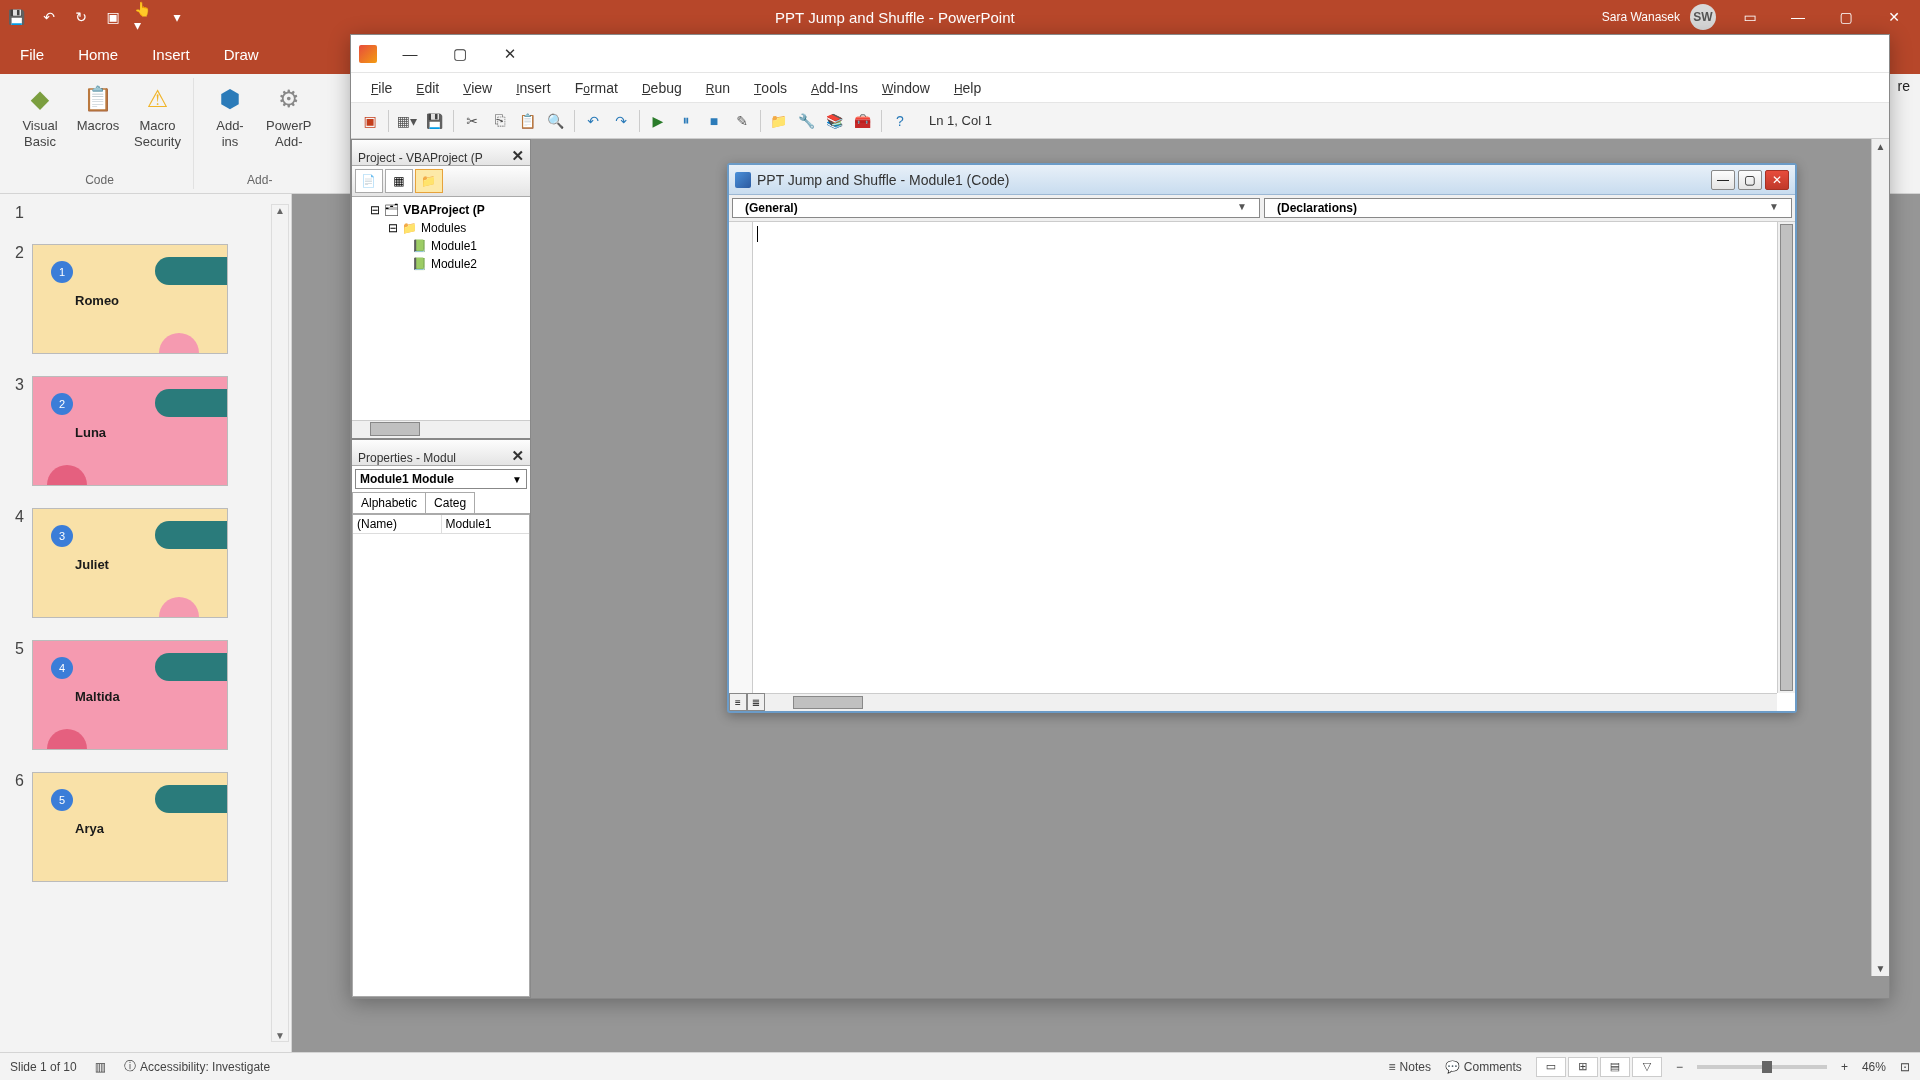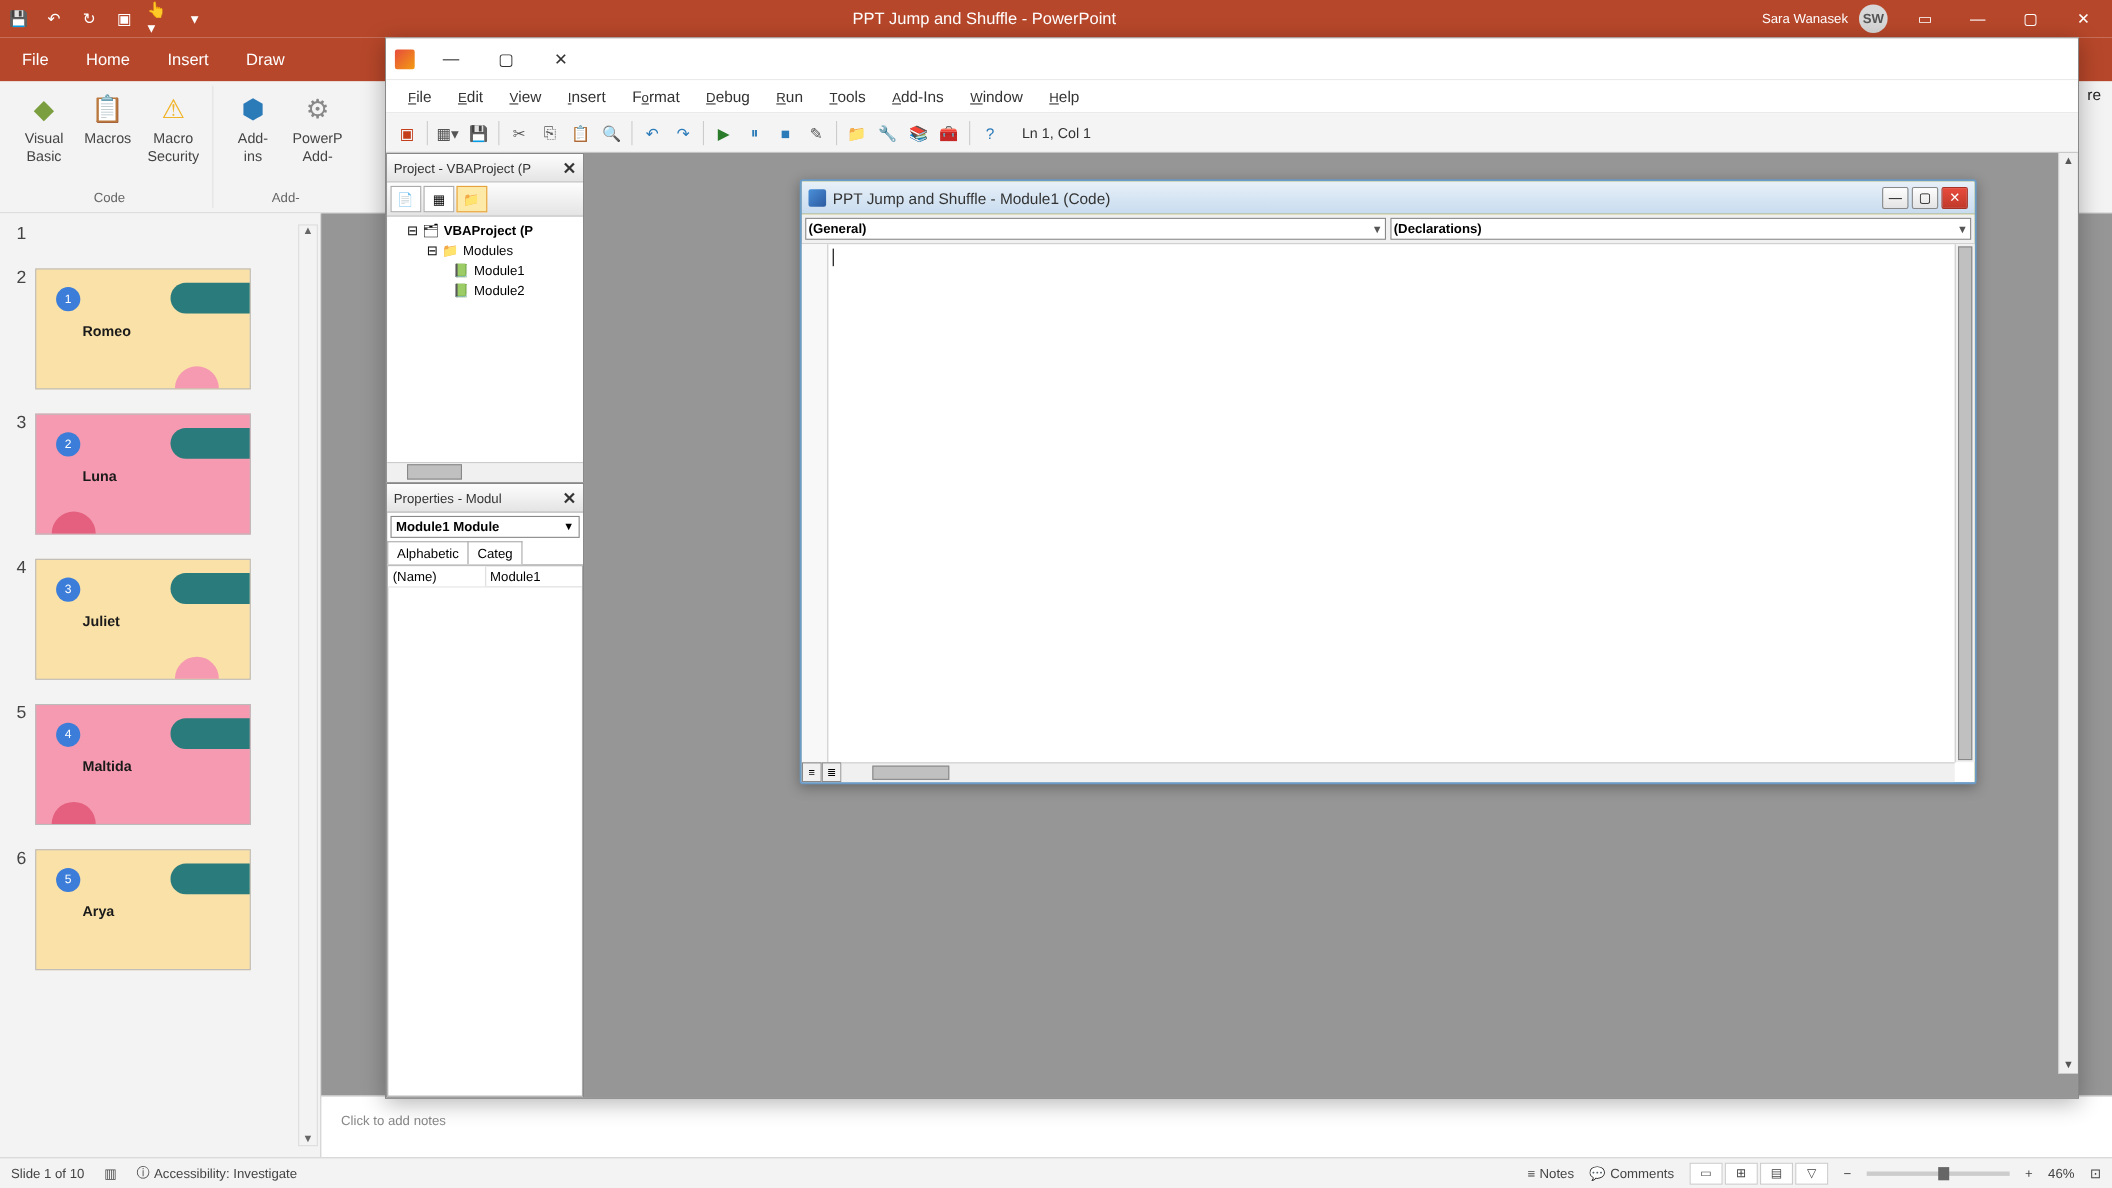--- a/index.html
+++ b/index.html
@@ -71,21 +71,21 @@
 .vba-menu{padding:4px 10px;font-size:14px;color:#333}
 .vba-menu u{text-decoration:underline}
 .vba-toolbar{height:36px;background:#f4f4f4;border-bottom:1px solid #ccc;display:flex;align-items:center;padding:0 6px;gap:2px}
 .tb-btn{width:26px;height:26px;display:flex;align-items:center;justify-content:center;font-size:14px;color:#555}
 .tb-sep{width:1px;height:22px;background:#ccc;margin:0 3px}
 .tb-pos{margin-left:8px;font-size:13px;color:#333;padding:2px 80px 2px 6px}
 
 .vba-body{flex:1;display:flex;background:#969696}
 .vba-left{width:180px;display:flex;flex-direction:column;background:#f4f4f4}
 .vba-pane{background:#fff;border:1px solid #888;margin:0;display:flex;flex-direction:column}
-.pane-title{height:26px;background:linear-gradient(#fdfdfd,#e4e4e4);border-bottom:1px solid #aaa;display:flex;align-items:center;padding:0 6px;font-size:13px;color:#333}
+.pane-title{height:26px;background:linear-gradient(#fdfdfd,#e4e4e4);border-bottom:1px solid #aaa;display:flex;align-items:flex-end;padding:0 6px;font-size:13px;color:#333}
 .pane-close{margin-left:auto;font-weight:700;font-size:15px}
 .pane-body{flex:1;background:#fff;overflow:auto;padding:4px}
 .tree-item{display:flex;align-items:center;gap:4px;padding:2px 0;font-size:13px}
 .tree-indent1{padding-left:14px}
 .tree-indent2{padding-left:32px}
 .tree-indent3{padding-left:56px}
 .folder-tabs{display:flex;gap:2px;padding:3px;background:linear-gradient(#fdfdfd,#e4e4e4);border-bottom:1px solid #aaa}
 .folder-tab{width:28px;height:24px;border:1px solid #aaa;background:#fff;display:flex;align-items:center;justify-content:center;font-size:12px}
 .folder-tab.active{background:#fde9a8;border-color:#e6a23c}
 
@@ -103,21 +103,21 @@
 
 
 .code-win{position:absolute;top:24px;left:196px;width:1070px;height:550px;background:#fde047;border:2px solid #6b9bc7;border-radius:3px;box-shadow:0 3px 12px rgba(0,0,0,0.3);display:flex;flex-direction:column}
 .code-titlebar{height:30px;background:linear-gradient(#e8f0f8,#c8dcef);display:flex;align-items:center;padding:0 6px;gap:6px;border-bottom:1px solid #9cb8d4}
 .code-title-ico{width:16px;height:16px;background:linear-gradient(135deg,#4a90d9,#2c5aa0);border-radius:2px}
 .code-title{font-size:14px;color:#333;flex:1}
 .code-ctl{display:flex;gap:3px}
 .code-ctl span{width:24px;height:20px;display:flex;align-items:center;justify-content:center;font-size:12px;border:1px solid #888;background:linear-gradient(#fdfdfd,#e4e4e4);border-radius:2px}
 .code-ctl .close-btn{background:linear-gradient(#e74c3c,#c0392b);color:#fff;border-color:#a53125}
 .code-combos{display:flex;gap:4px;padding:3px;background:#f0f0f0}
-.code-combo{flex:1;border:1px solid #888;background:#fff;padding:2px 2px;font-size:13px;display:flex;align-items:flex-end}
+.code-combo{flex:1;border:1px solid #888;background:#fff;padding:2px 12px;font-size:13px;display:flex;align-items:flex-start}
 .code-combo .arr{margin-left:auto;font-size:10px;color:#555}
 .code-editor{flex:1;background:#fff;position:relative;border-top:1px solid #ccc}
 .code-gutter{position:absolute;left:0;top:0;bottom:18px;width:24px;border-right:1px solid #ccc;background:#f8f8f8}
 .code-text{position:absolute;left:28px;top:4px;font-family:Consolas,monospace;font-size:13px}
 .code-cursor{display:inline-block;width:1px;height:16px;background:#000;animation:blink 1s infinite}
 @keyframes blink{50%{opacity:0}}
 .code-scroll-v{position:absolute;right:0;top:0;bottom:18px;width:18px;background:#f0f0f0;border-left:1px solid #ccc}
 .code-scroll-h{position:absolute;left:0;right:18px;bottom:0;height:18px;background:#f0f0f0;border-top:1px solid #ccc;display:flex}
 .scroll-thumb{background:#c0c0c0;border:1px solid #888}
 .code-viewbtns{position:absolute;left:0;bottom:0;height:18px;display:flex}
@@ -256,23 +256,20 @@
       </div>
     </div>
     <div class="slides-scroll">
       <span class="arr">▲</span>
       <span class="arr">▼</span>
     </div>
   </div>
   <div class="main-area"></div>
 </div>
 
-<div class="notes-area">
-  <span>Click to add notes</span>
-</div>
 
 <div class="status-bar">
   <div class="status-left">
     <span>Slide 1 of 10</span>
     <span>▥</span>
     <span class="status-btn">
       <span>ⓘ</span>
       <span>Accessibility: Investigate</span>
     </span>
   </div>

